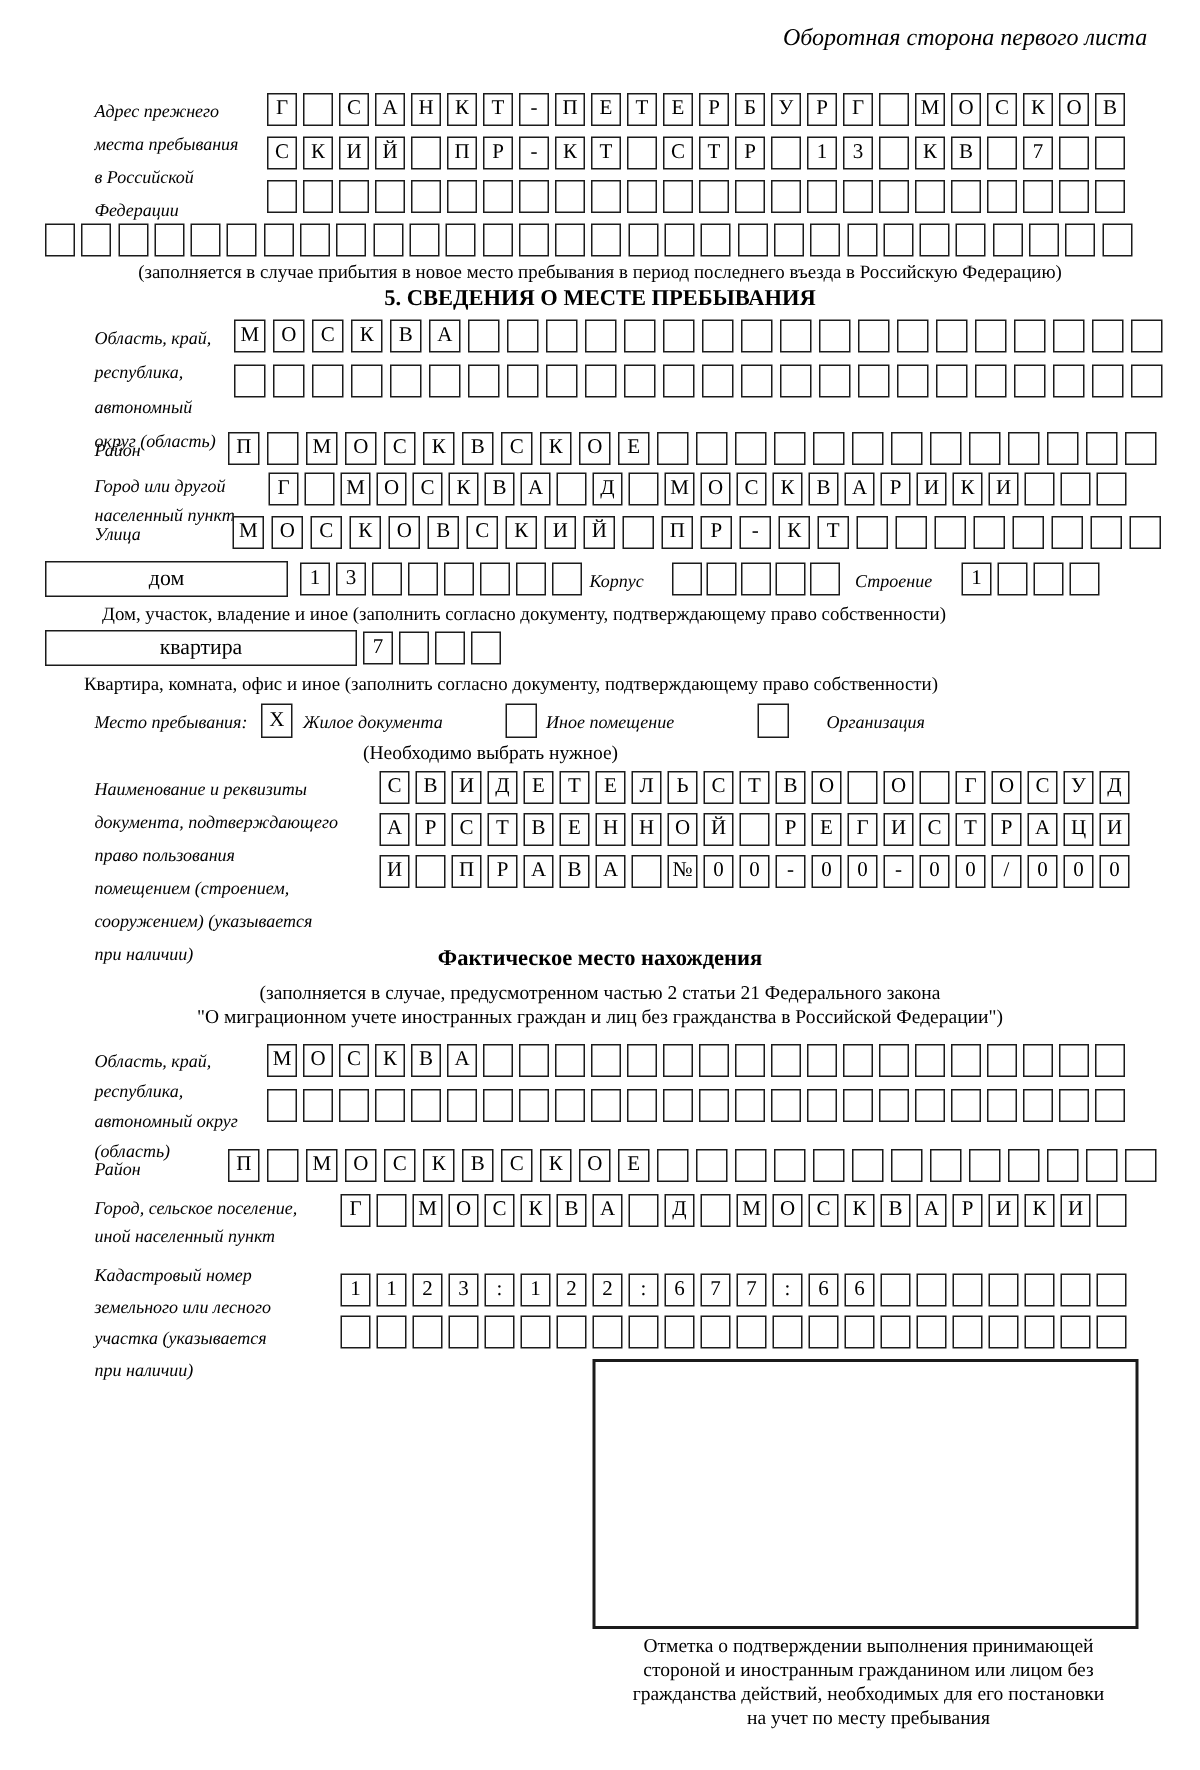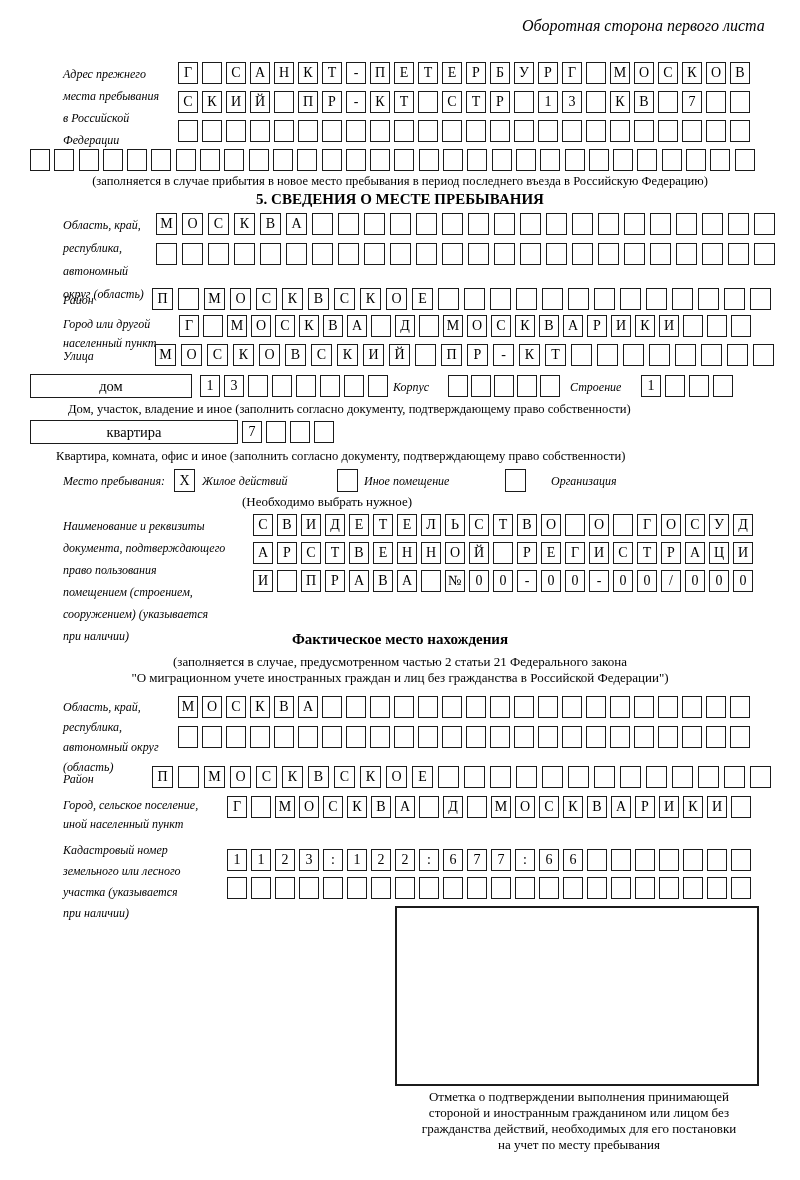--- a/index.html
+++ b/index.html
@@ -344,21 +344,21 @@
   <div class="row" style="left:242px;top:421px;">
       <span class="cell">7</span>
       <span class="cell"></span>
       <span class="cell"></span>
       <span class="cell"></span>
     </div>
   <div class="cap" style="left:40px;top:449px;margin-left:16px;">Квартира, комната, офис и иное (заполнить согласно документу, подтверждающему право собственности)</div>
 
   <div class="lbl" style="left:63px;top:470px;">Место пребывания:</div>
   <span class="checkbox" style="left:174px;top:469px;">X</span>
-  <div class="lbl" style="left:202px;top:470px;">Жилое действий</div>
+  <div class="lbl" style="left:202px;top:470px;">Жилое документа</div>
   <span class="checkbox" style="left:337px;top:469px;"></span>
   <div class="lbl" style="left:364px;top:470px;">Иное помещение</div>
   <span class="checkbox" style="left:505px;top:469px;"></span>
   <div class="lbl" style="left:551px;top:470px;">Организация</div>
   <div class="cap" style="left:242px;top:494px;font-size:13px;">(Необходимо выбрать нужное)</div>
 
   <div class="lbl" style="left:63px;top:515px;">
       <div>Наименование и реквизиты</div>
       <div>документа, подтверждающего</div>
       <div>право пользования</div>

